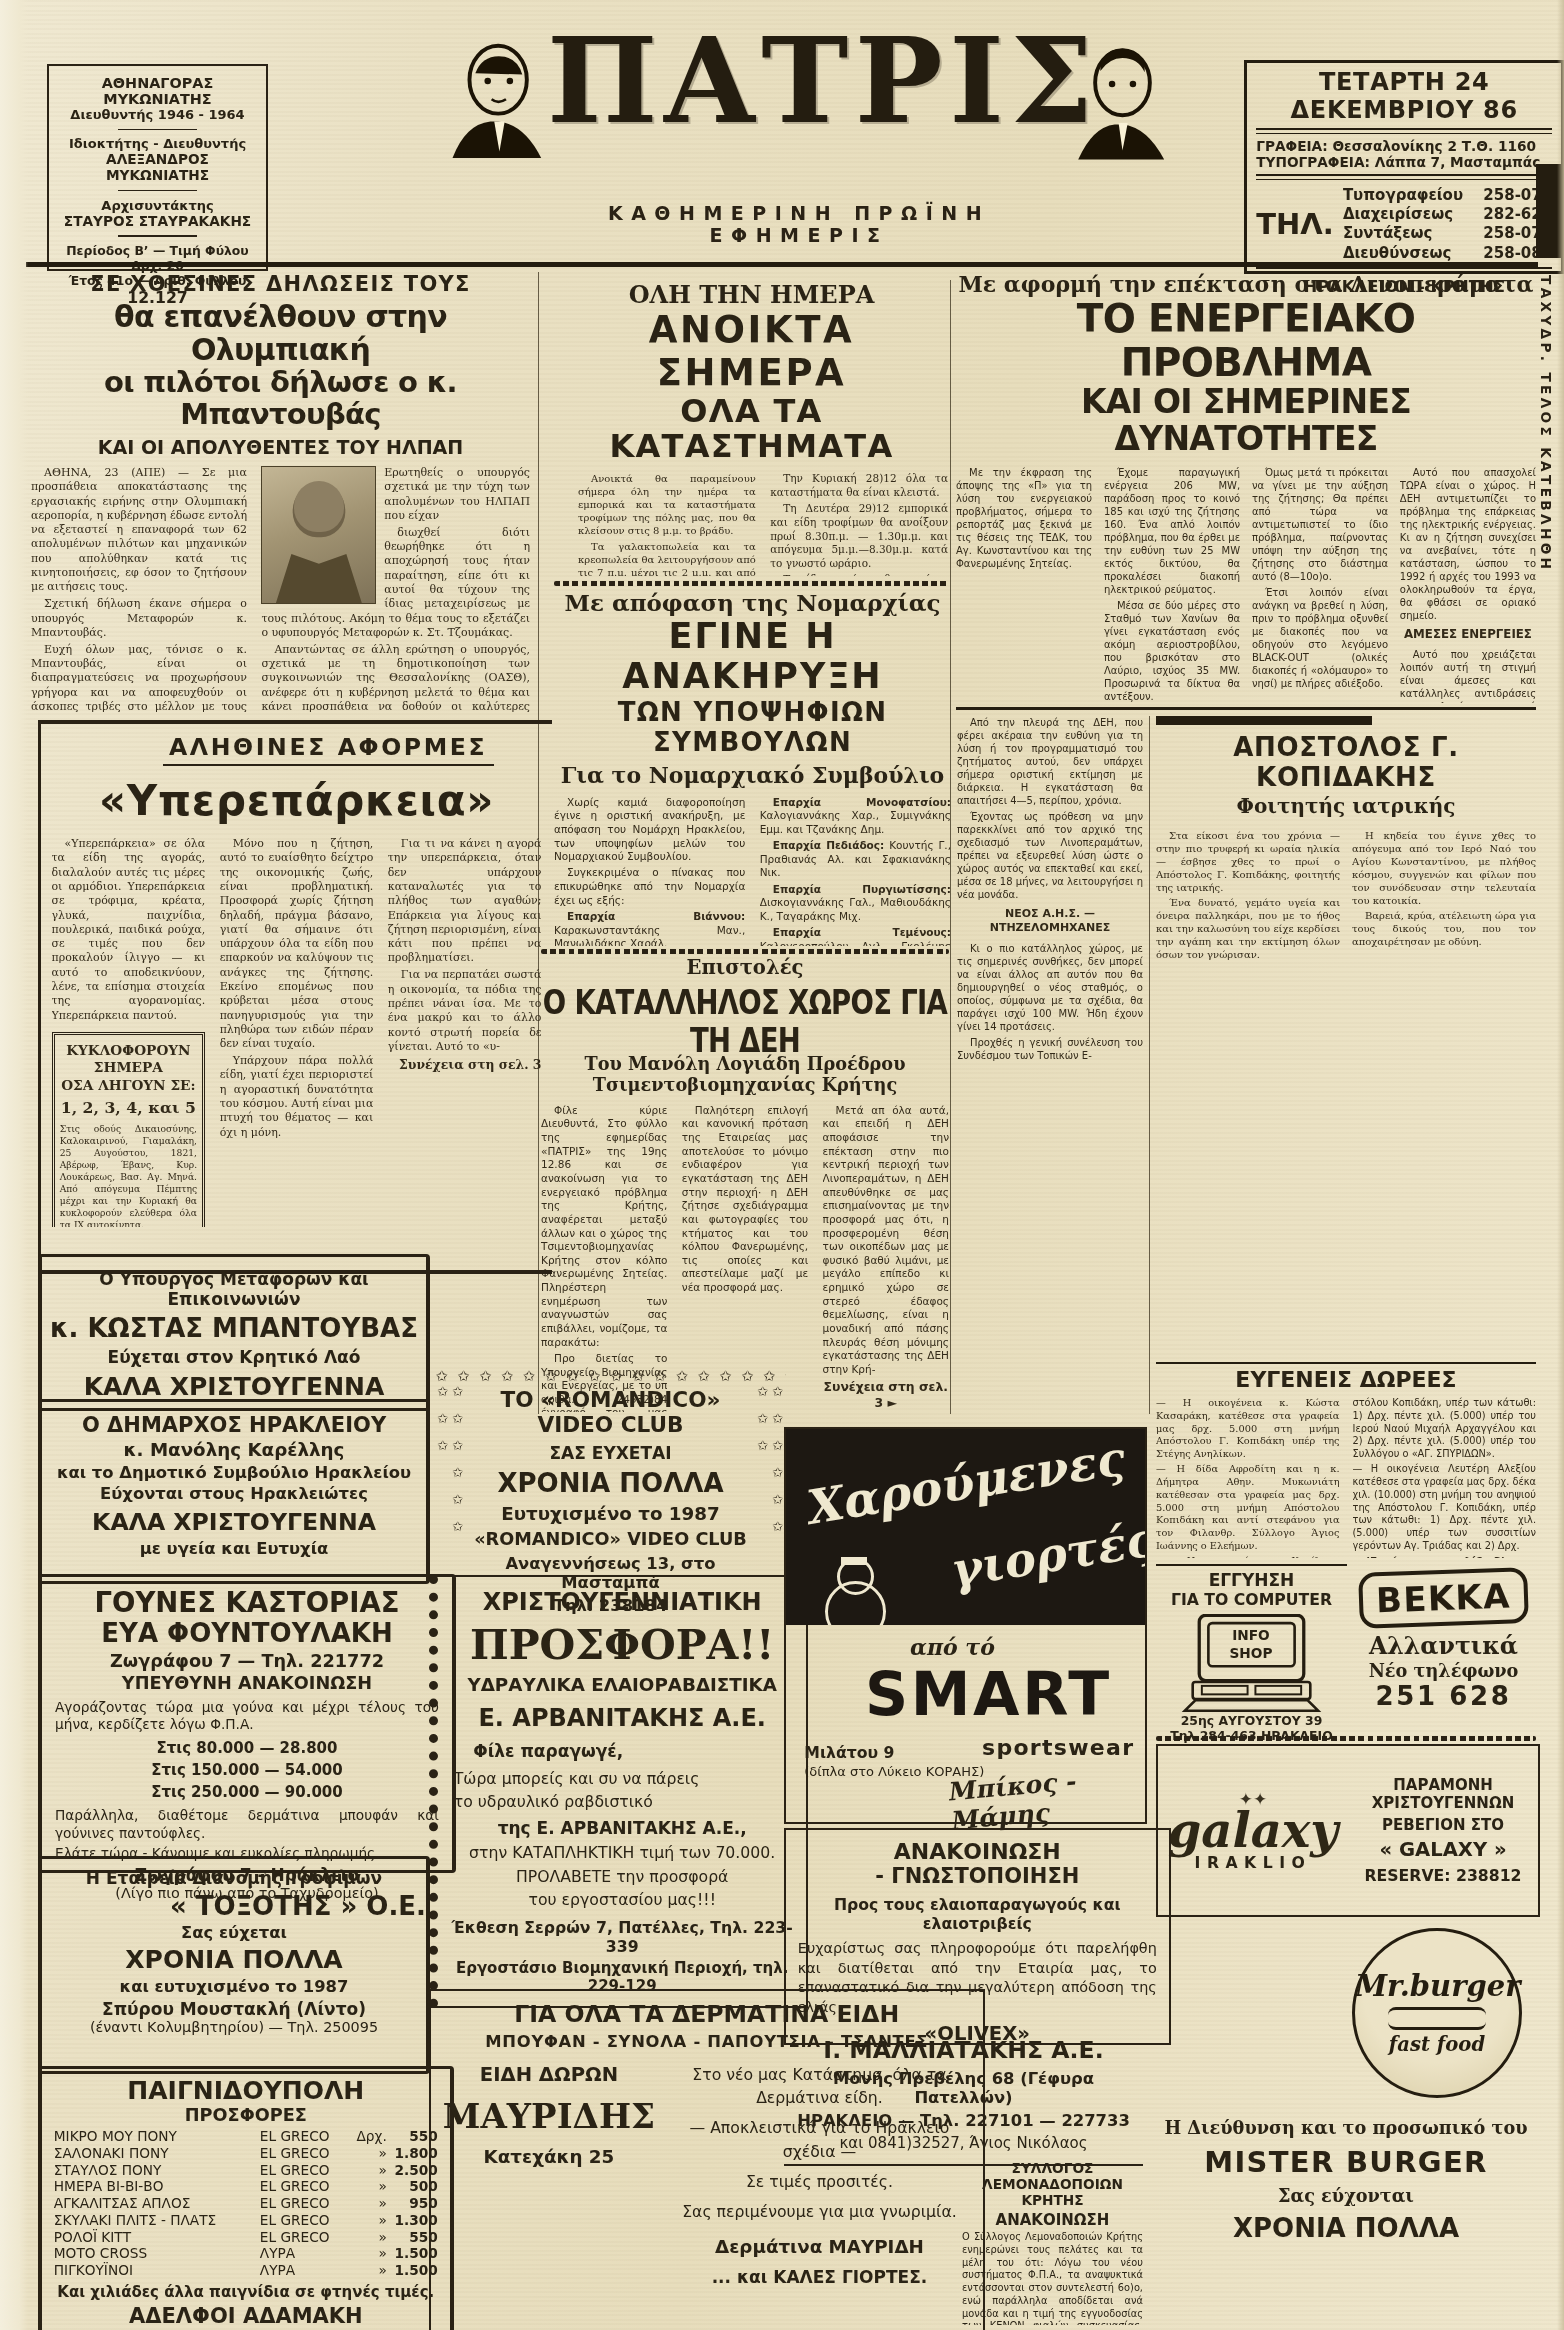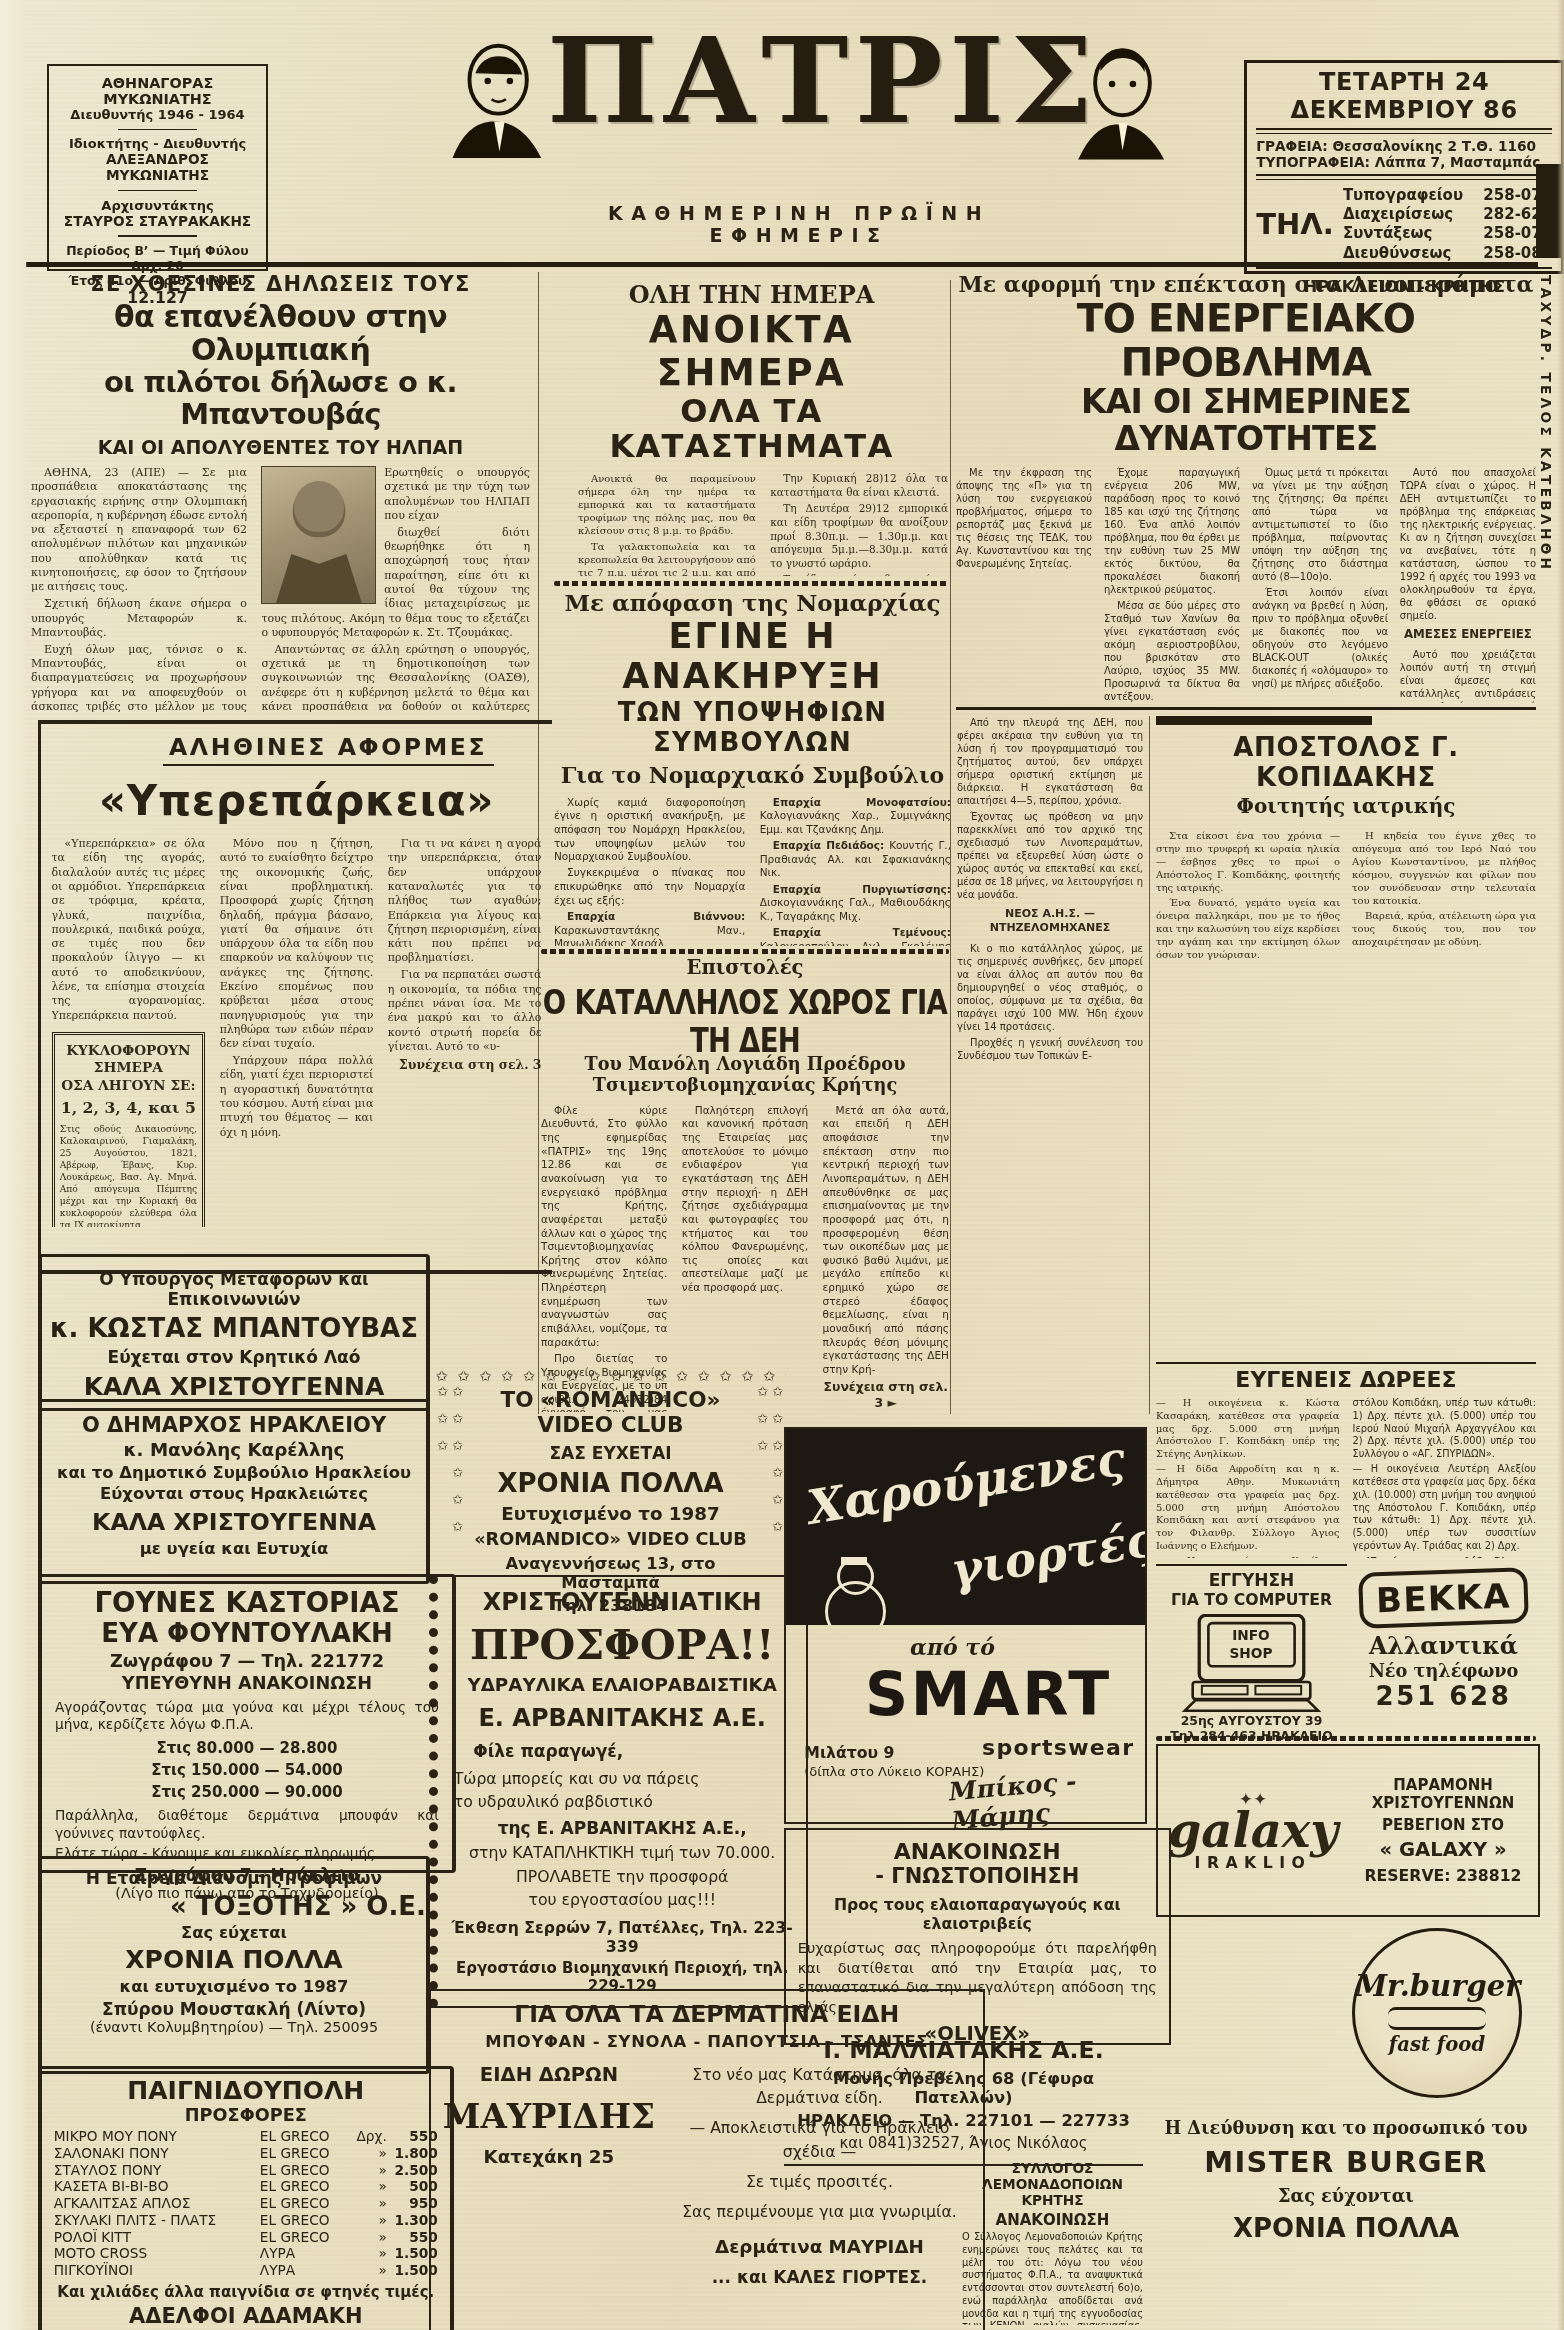--- a/index.html
+++ b/index.html
@@ -452,21 +452,21 @@
         </div>
 
         <div class="pricebar">
           <span class="nm">ΣΤΑΥΛΟΣ ΠΟΝΥ</span>
           <span class="br">EL GRECO</span>
           <span class="cu">»</span>
           <span class="pr">2.500</span>
         </div>
 
         <div class="pricebar">
-          <span class="nm">ΚΑΣΕΤΑ ΒΙ-ΒΙ-ΒΟ</span>
+          <span class="nm">ΗΜΕΡΑ ΒΙ-ΒΙ-ΒΟ</span>
           <span class="br">EL GRECO</span>
           <span class="cu">»</span>
           <span class="pr">500</span>
         </div>
 
         <div class="pricebar">
           <span class="nm">ΑΓΚΑΛΙΤΣΑΣ ΑΠΛΟΣ</span>
           <span class="br">EL GRECO</span>
           <span class="cu">»</span>
           <span class="pr">950</span>

